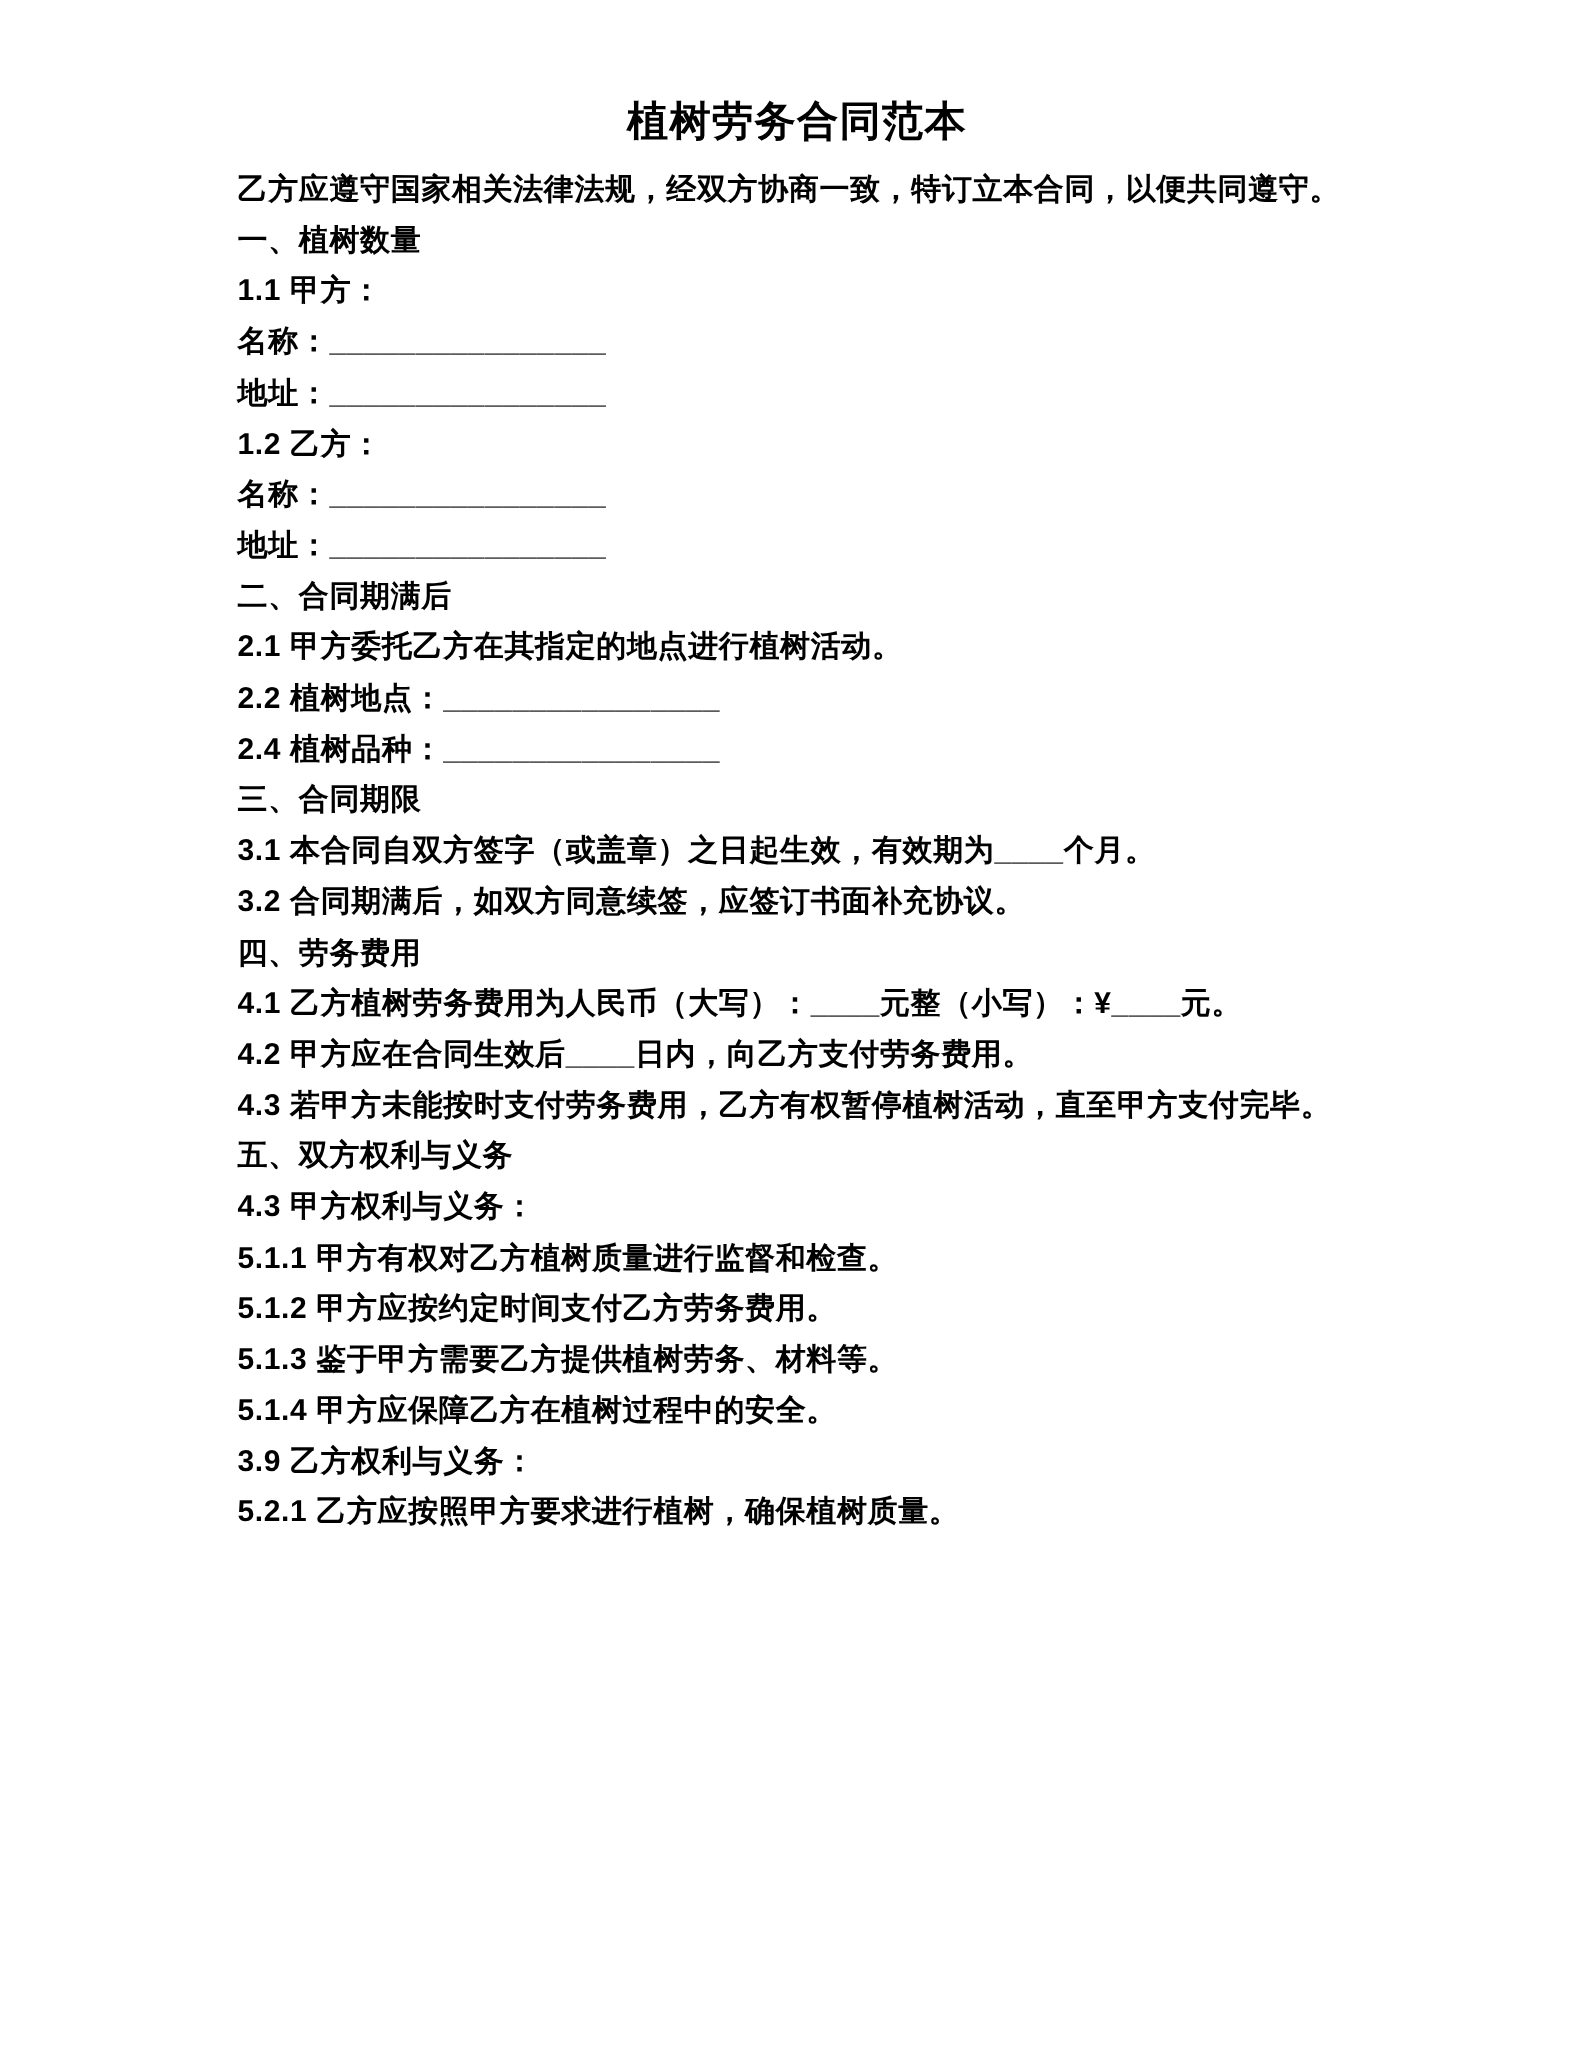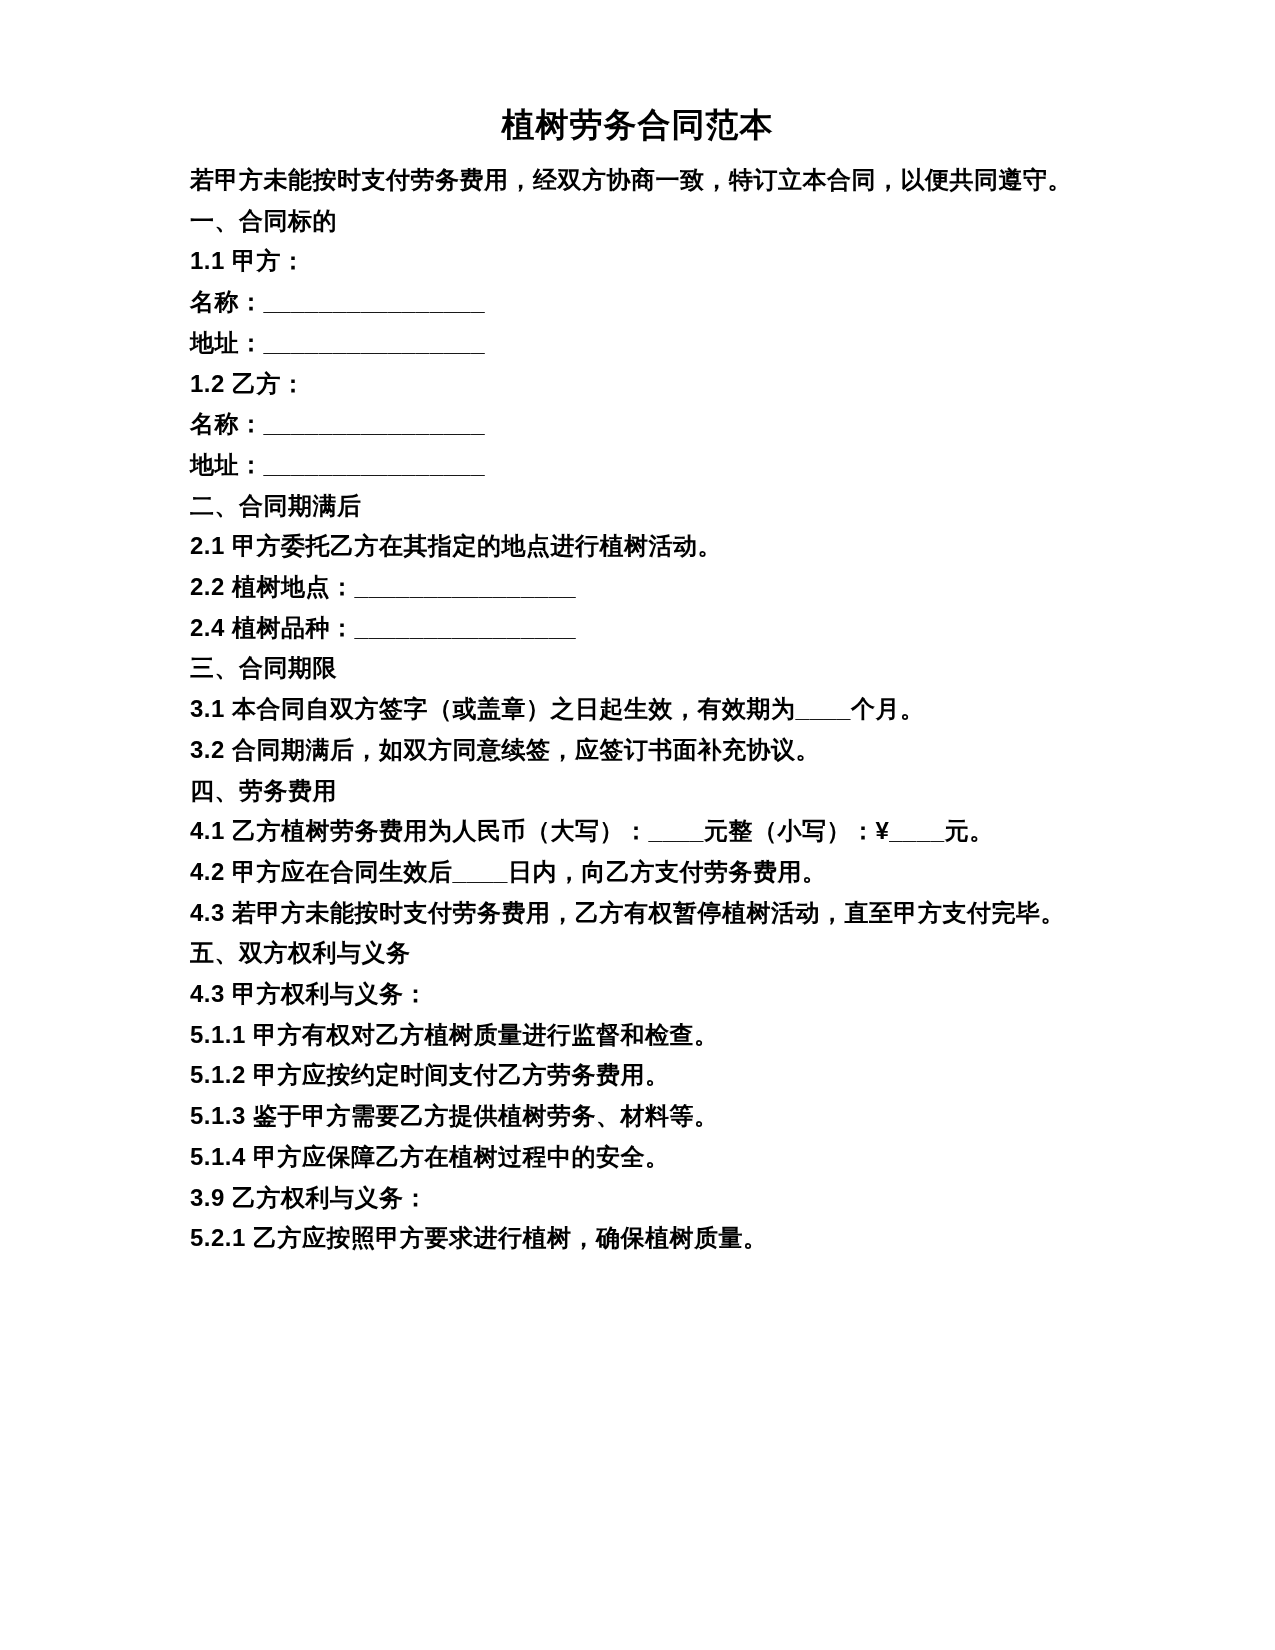--- a/index.html
+++ b/index.html
@@ -7,21 +7,21 @@
     padding: 0;
     background: #ffffff;
   }
   .page {
     position: relative;
     width: 1275px;
     height: 1650px;
     margin: 0 auto;
     background: #ffffff;
     box-sizing: border-box;
-    padding-top: 104px;
+    padding-top: 76px;
     font-family: "Liberation Sans", sans-serif;
     color: #000000;
   }
   .doc-title {
     margin: 0;
     text-align: center;
     font-size: 33px;
     line-height: 42px;
     font-weight: 700;
     letter-spacing: 1px;
@@ -37,22 +37,22 @@
     white-space: nowrap;
     letter-spacing: 0.5px;
   }
 </style>
 </head>
 <body>
 
 <div class="page">
   <h1 class="doc-title">植树劳务合同范本</h1>
   <div class="content">
-    <p>若甲方未能按时支付劳务费用，经双方协商一致，特订立本合同，以便共同遵守。</p>
-    <p>一、合同标的</p>
+    <p>乙方应遵守国家相关法律法规，经双方协商一致，特订立本合同，以便共同遵守。</p>
+    <p>一、植树数量</p>
     <p>1.1 甲方：</p>
     <p>名称：________________</p>
     <p>地址：________________</p>
     <p>1.2 乙方：</p>
     <p>名称：________________</p>
     <p>地址：________________</p>
     <p>二、合同期满后</p>
     <p>2.1 甲方委托乙方在其指定的地点进行植树活动。</p>
     <p>2.2 植树地点：________________</p>
     <p>2.4 植树品种：________________</p>

